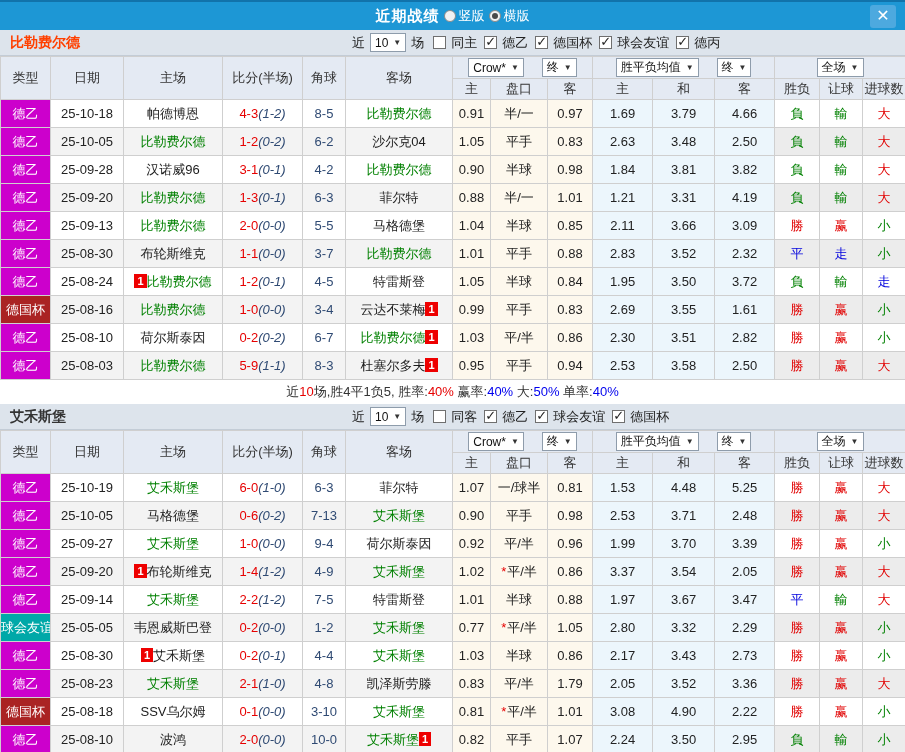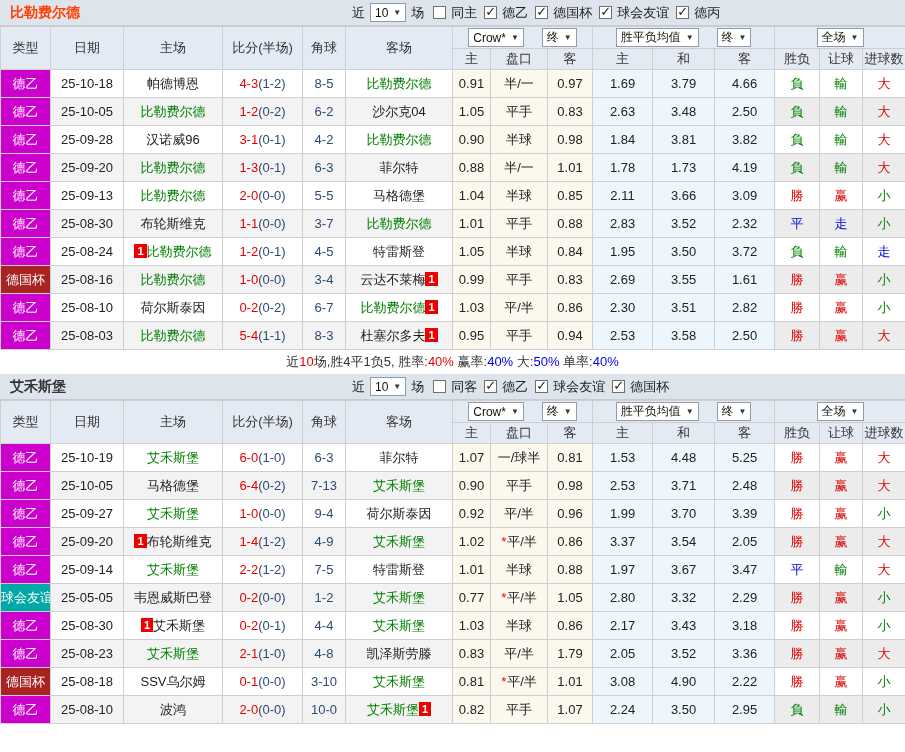--- a/index.html
+++ b/index.html
@@ -44,36 +44,48 @@
   .hdr-flex { display:flex; align-items:center; justify-content:center; gap:8px; }
   tbody td { height:28px; font-size:13px; background:#fff; }
   tr.alt td { background:#f3f3f3; }
   td.type { color:#fff; }
   tr.alt td.type {  }
   td.cream, tr.alt td.cream { background:#fdf8ed; }
   td.lblue, tr.alt td.lblue { background:#ecf6fc; }
   td.res { background:#fff; }
   tr.alt td.res { background:#ececec; }
   .score-main { color:#e60000; }
-  .score-half { color:#2f4a73; }
+  .score-half { color:#2f4a73;font-style:italic; }
   td.corner { color:#2f4a73; }
   .tm-green { color:#008000; }
   .tm-dark { color:#1c1c1c; }
   .badge { display:inline-block; background:#ee0000; color:#fff; font-size:11px; font-weight:bold;
            line-height:14px; padding:0 3px; vertical-align:1px; }
   .star { color:#e60000; margin-right:1px; }
 
   
   .summary { height:24px; line-height:24px; text-align:center; font-size:13px; background:#fff; }
 </style>
 </head>
 <body>
 
 <div class="app">
 
+  <div class="titlebar">
+    <span class="title">近期战绩</span>
+    <span class="radio-wrap">
+      <span class="rb"></span>
+      <span>竖版</span>
+    </span>
+    <span class="radio-wrap">
+      <span class="rb sel"></span>
+      <span>横版</span>
+    </span>
+    <span class="close-btn">✕</span>
+  </div>
 
   <div class="filter-band">
     <span class="team-name" style="color: rgb(255, 64, 0);">比勒费尔德</span>
     <span class="filter-controls">
       <span>近</span>
       <span class="select-box">
           <span>10</span>
         </span>
       <span>场</span>
       <span class="cb"></span>
@@ -212,22 +224,22 @@
         <tr class="alt">
           <td class="type" style="background: rgb(204, 0, 204);">德乙</td>
           <td>25-09-20</td>
           <td><span class="tm-green">比勒费尔德</span></td>
           <td><span class="score-main">1-3</span><span class="score-half">(0-1)</span></td>
           <td class="corner">6-3</td>
           <td><span class="tm-dark">菲尔特</span></td>
           <td class="cream">0.88</td>
           <td class="cream">半/一</td>
           <td class="cream">1.01</td>
-          <td class="lblue">1.78</td>
-          <td class="lblue">1.73</td>
+          <td class="lblue">1.21</td>
+          <td class="lblue">3.31</td>
           <td class="lblue">4.19</td>
           <td class="res" style="color: rgb(0, 128, 0);">負</td>
           <td class="res" style="color: rgb(0, 128, 0);">輸</td>
           <td class="res" style="color: rgb(225, 0, 0);">大</td>
         </tr>
         <tr>
           <td class="type" style="background: rgb(204, 0, 204);">德乙</td>
           <td>25-09-13</td>
           <td><span class="tm-green">比勒费尔德</span></td>
           <td><span class="score-main">2-0</span><span class="score-half">(0-0)</span></td>
@@ -308,21 +320,21 @@
           <td class="lblue">3.51</td>
           <td class="lblue">2.82</td>
           <td class="res" style="color: rgb(225, 0, 0);">勝</td>
           <td class="res" style="color: rgb(225, 0, 0);">赢</td>
           <td class="res" style="color: rgb(0, 128, 0);">小</td>
         </tr>
         <tr class="alt">
           <td class="type" style="background: rgb(204, 0, 204);">德乙</td>
           <td>25-08-03</td>
           <td><span class="tm-green">比勒费尔德</span></td>
-          <td><span class="score-main">5-4</span><span class="score-half">(1-1)</span></td>
+          <td><span class="score-main">5-9</span><span class="score-half">(1-1)</span></td>
           <td class="corner">8-3</td>
           <td><span class="tm-dark">杜塞尔多夫</span><span class="badge">1</span></td>
           <td class="cream">0.95</td>
           <td class="cream">平手</td>
           <td class="cream">0.94</td>
           <td class="lblue">2.53</td>
           <td class="lblue">3.58</td>
           <td class="lblue">2.50</td>
           <td class="res" style="color: rgb(225, 0, 0);">勝</td>
           <td class="res" style="color: rgb(225, 0, 0);">赢</td>
@@ -435,21 +447,21 @@
           <td class="lblue">4.48</td>
           <td class="lblue">5.25</td>
           <td class="res" style="color: rgb(225, 0, 0);">勝</td>
           <td class="res" style="color: rgb(225, 0, 0);">赢</td>
           <td class="res" style="color: rgb(225, 0, 0);">大</td>
         </tr>
         <tr class="alt">
           <td class="type" style="background: rgb(204, 0, 204);">德乙</td>
           <td>25-10-05</td>
           <td><span class="tm-dark">马格德堡</span></td>
-          <td><span class="score-main">6-4</span><span class="score-half">(0-2)</span></td>
+          <td><span class="score-main">0-6</span><span class="score-half">(0-2)</span></td>
           <td class="corner">7-13</td>
           <td><span class="tm-green">艾禾斯堡</span></td>
           <td class="cream">0.90</td>
           <td class="cream">平手</td>
           <td class="cream">0.98</td>
           <td class="lblue">2.53</td>
           <td class="lblue">3.71</td>
           <td class="lblue">2.48</td>
           <td class="res" style="color: rgb(225, 0, 0);">勝</td>
           <td class="res" style="color: rgb(225, 0, 0);">赢</td>
@@ -528,21 +540,21 @@
           <td>25-08-30</td>
           <td><span class="badge">1</span><span class="tm-dark">艾禾斯堡</span></td>
           <td><span class="score-main">0-2</span><span class="score-half">(0-1)</span></td>
           <td class="corner">4-4</td>
           <td><span class="tm-green">艾禾斯堡</span></td>
           <td class="cream">1.03</td>
           <td class="cream">半球</td>
           <td class="cream">0.86</td>
           <td class="lblue">2.17</td>
           <td class="lblue">3.43</td>
-          <td class="lblue">3.18</td>
+          <td class="lblue">2.73</td>
           <td class="res" style="color: rgb(225, 0, 0);">勝</td>
           <td class="res" style="color: rgb(225, 0, 0);">赢</td>
           <td class="res" style="color: rgb(0, 128, 0);">小</td>
         </tr>
         <tr class="alt">
           <td class="type" style="background: rgb(204, 0, 204);">德乙</td>
           <td>25-08-23</td>
           <td><span class="tm-green">艾禾斯堡</span></td>
           <td><span class="score-main">2-1</span><span class="score-half">(1-0)</span></td>
           <td class="corner">4-8</td>

